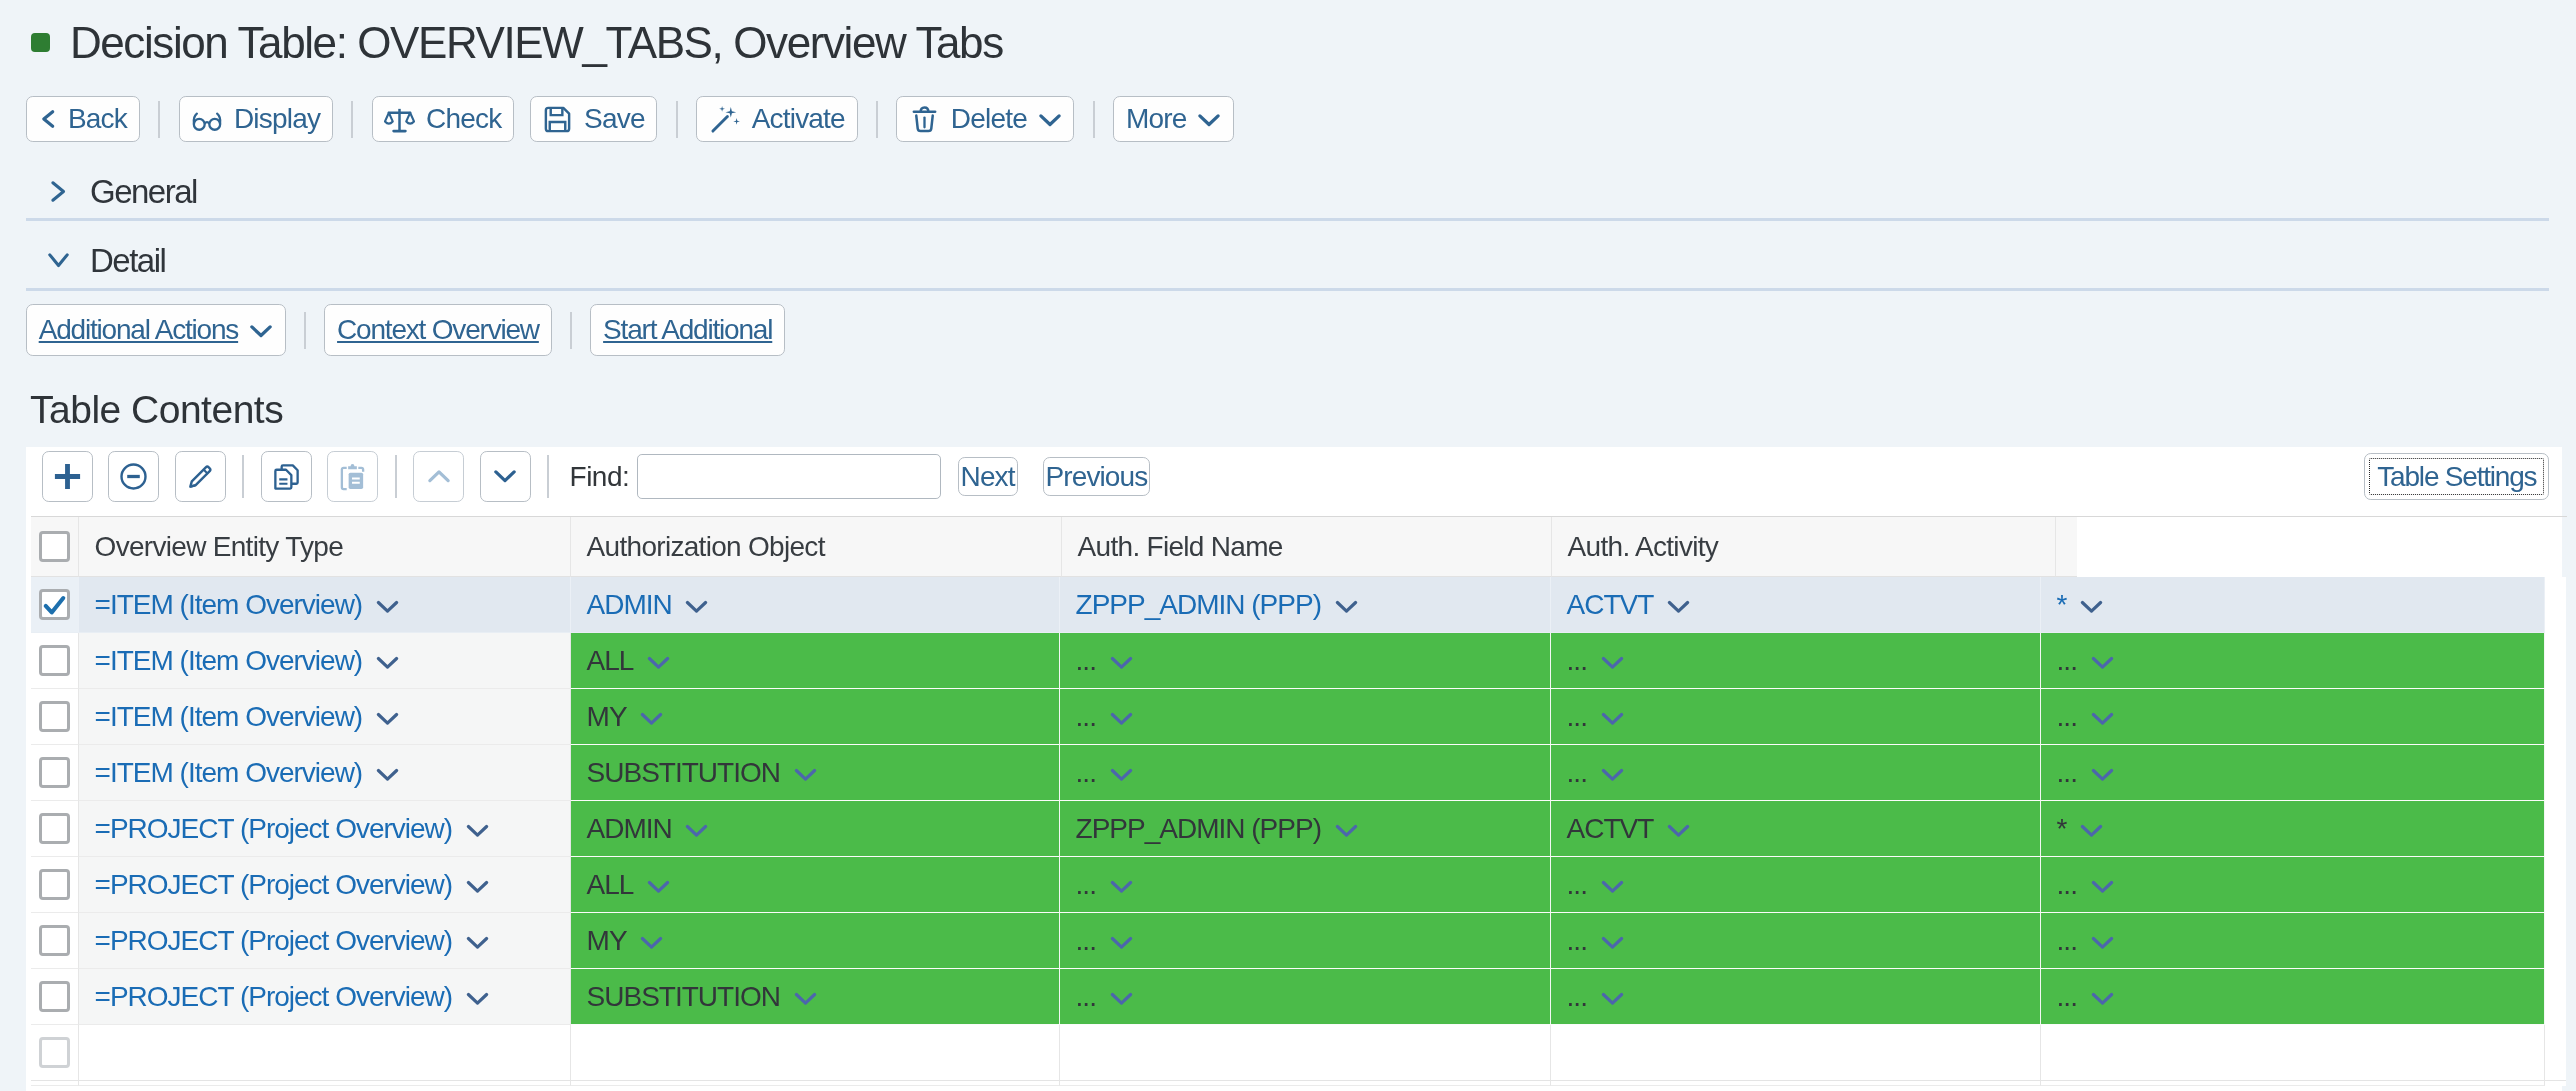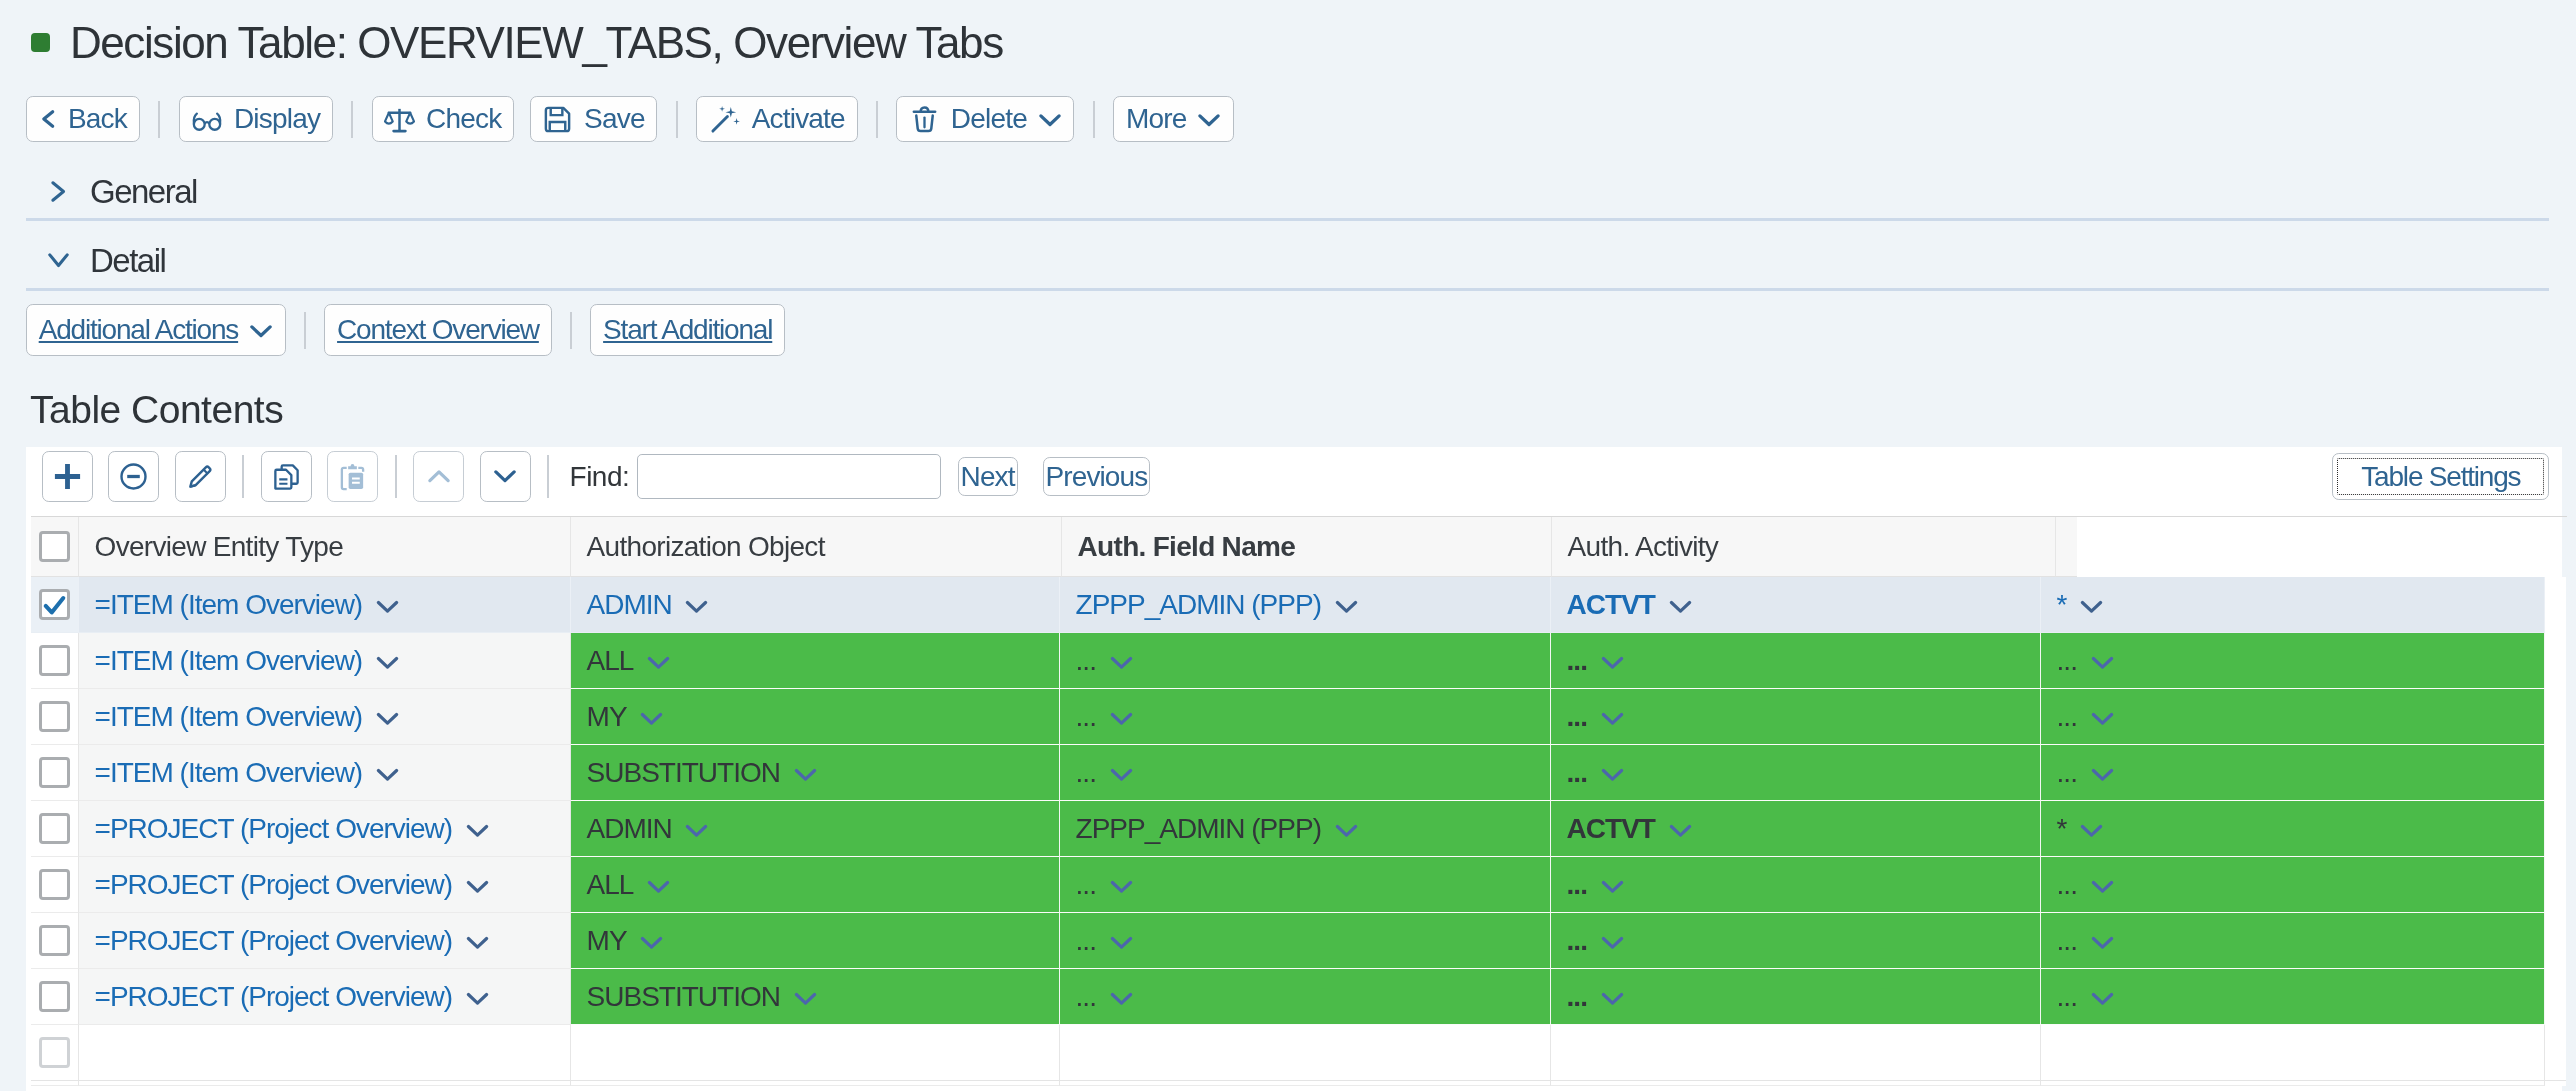--- a/index.html
+++ b/index.html
@@ -61,37 +61,37 @@
     background:#fff; font-size:28px; color:#32363a; padding:0 11.7px;
     font-family:"Liberation Sans", sans-serif; outline:none; flex:none;
   }
   .txt-btn {
     height:39px; border:1.9px solid #b7bec5; border-radius:6.8px; background:#fff;
     color:#2f6491; font-size:28px; letter-spacing:-0.9px; padding:0 2px; display:inline-flex; align-items:center;
     flex:none; cursor:pointer; font-family:"Liberation Sans", sans-serif;
   }
   .next-btn { margin-left:16.5px; }
   .prev-btn { margin-left:25px; }
-  .settings-btn { margin-left:auto; outline:1.9px dotted #2b2b2b; outline-offset:-6.8px; height:47px; padding:0 28px; letter-spacing:-1.2px; }
+  .settings-btn { margin-left:auto; outline:1.9px dotted #2b2b2b; outline-offset:-6.8px; height:47px; padding:0 12px; letter-spacing:-1.2px; }
 
   
   .grid { position:absolute; left:5px; top:69px; width:100%; border-top:1.9px solid #d8d8d8; }
   .trow { display:flex; width:100%; }
   .thead { height:60px; }
   .thead .cell { background:#f7f7f7; color:#383d42; font-size:28px; letter-spacing:-0.7px; border-bottom:1.9px solid #e2e2e2; }
   .tbody-row { height:56px; }
   .cell {
     flex:none; display:flex; align-items:center; padding:0 9.7px 0 15.6px;
     border-right:1.9px solid #e6e6e6; overflow:hidden; white-space:nowrap;
   }
   .cell.cb { width:48px; justify-content:center; padding:0; }
   .cell.c1 { width:492px; }
   .cell.c2 { width:489px; }
   .cell.c3 { width:491px; }
-  .cell.c4 { width:490px;font-weight:bold; }
+  .cell.c4 { width:490px; }
   .cell.c5 { width:504px; }
   .cell.filler { width:21.4px; border-right:none; padding:0; }
   .thead .cell.filler { border-left:0; }
 
   
   .tbody-row .cell { background:#fff; border-bottom:1.9px solid #ebebeb; font-size:28px; letter-spacing:-1px; }
   .tbody-row .cell.gray { background:#f5f6f6; }
   .tbody-row .cell.green { background:#4bbb49; border-bottom-color:#fafcfa; border-right-color:#f2f7f2; color:#32363a; }
   .tbody-row.selected .cell { background:#e1e8f0; border-bottom-color:#e8eef4; border-right-color:#ebf0f6; }
   .tbody-row.selected .cell.cb { background:#eaf0f6; }

